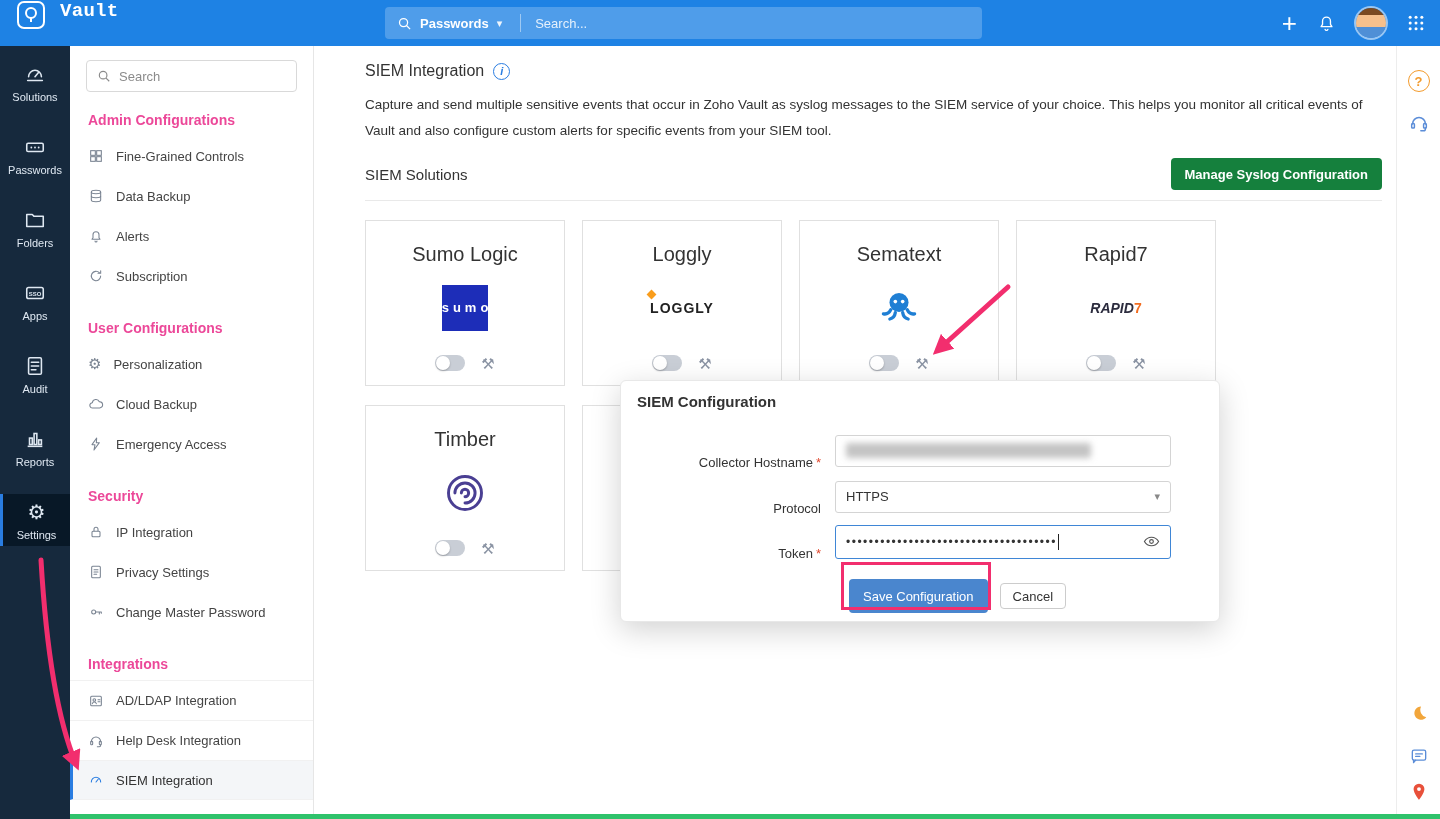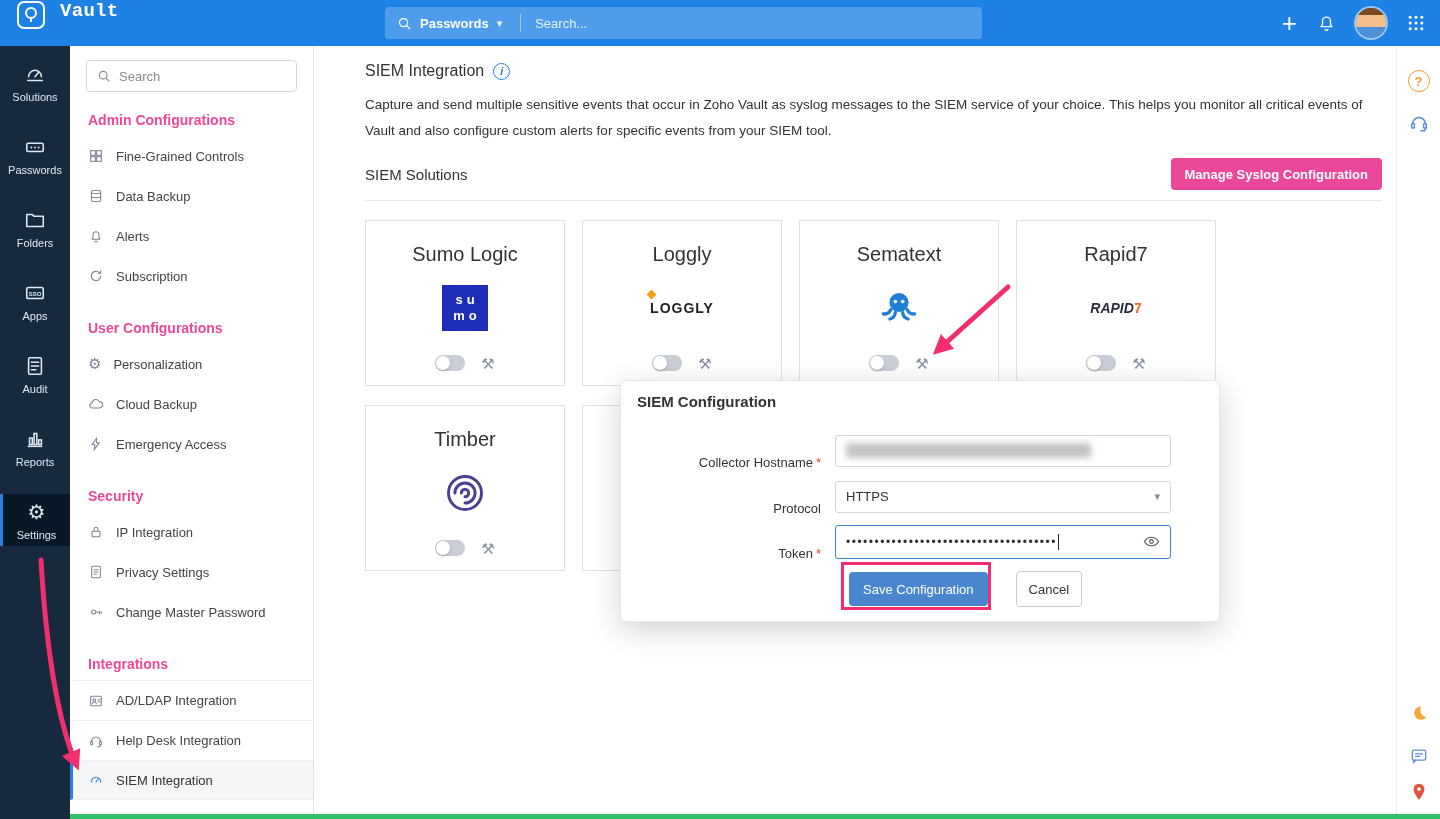--- a/index.html
+++ b/index.html
@@ -44,53 +44,53 @@
   .snav-item.active .sicon { color:#2a7de1; }
 
   
   .main { position:absolute; left:350px; top:46px; right:44px; bottom:5px; background:#fff; }
   .page-title-row { position:absolute; left:15px; top:16px; display:flex; align-items:center; gap:9px; }
   .page-title { font-size:16px; font-weight:500; color:#333; }
   .info-badge { width:17px; height:17px; border-radius:50%; border:1.5px solid #2a7de1; color:#2a7de1; font-size:11px; font-style:italic; font-weight:bold; display:flex; align-items:center; justify-content:center; cursor:pointer; }
   .description { position:absolute; left:15px; top:46px; right:16px; font-size:13.5px; color:#333; line-height:26px; }
   .solutions-row { position:absolute; left:15px; top:112px; right:14px; height:32px; display:flex; align-items:center; justify-content:space-between;gap:20px; }
   .solutions-title { font-size:15px; font-weight:500; color:#333; }
-  .manage-btn { background:#ec4899; color:#fff; font-size:13px; font-weight:bold; border:none; border-radius:4px; padding:0 14px; height:32px; cursor:pointer; }
+  .manage-btn { background:#15803d; color:#fff; font-size:13px; font-weight:bold; border:none; border-radius:4px; padding:0 14px; height:32px; cursor:pointer; }
   .content-divider { position:absolute; left:15px; right:14px; top:154px; border-bottom:1px solid #e9e9e9; }
   .cards { position:absolute; left:15px; top:174px; right:14px; height:380px; }
   .card { position:absolute; width:200px; height:166px; border:1px solid #e0e0e0; background:#fff; }
   .card-name { text-align:center; margin-top:22px; font-size:20px; color:#333; }
   .logo-zone { height:64px; margin-top:10px; display:flex; align-items:center; justify-content:center; }
   .card-controls { position:absolute; bottom:14px; left:0; right:0; display:flex; align-items:center; justify-content:center; gap:16px; }
   .toggle { width:30px; height:16px; background:#c9ced6; border-radius:9px; position:relative; cursor:pointer; }
   .toggle::after { content:""; position:absolute; left:1px; top:1px; width:14px; height:14px; border-radius:50%; background:#fff; box-shadow:0 1px 2px rgba(0,0,0,.25); }
   .wrench { color:#8a93a3; font-size:15px; line-height:1; cursor:pointer; }
-  .sumo-square { width:46px; height:46px; background:#1d2db8; color:#fff; display:flex; flex-direction:column; align-items:center; justify-content:center; font-size:13px; font-weight:bold; letter-spacing:4px; line-height:1.2; padding-left:4px; }
+  .sumo-square { width:46px; height:46px; background:#1d2db8; color:#fff; display:flex; flex-direction:row; align-items:center; justify-content:center; font-size:13px; font-weight:bold; letter-spacing:4px; line-height:1.2; padding-left:4px; }
   .loggly-logo { position:relative; font-weight:800; font-size:14px; letter-spacing:1px; color:#222; }
   .loggly-mark { position:absolute; left:-2px; top:-9px; width:7px; height:7px; background:#f99d1c; transform:rotate(45deg); }
   .rapid7-logo { font-weight:800; font-size:14px; font-style:italic; color:#2c2c3e; }
   .rapid7-logo .seven { color:#f26d21; font-style:normal; }
 
   
   .modal { position:absolute; left:620px; top:380px; width:600px; height:242px; background:#fff; border:1px solid #e8e8e8; border-radius:6px; box-shadow:0 8px 30px rgba(0,0,0,.18); z-index:20; }
   .modal-title { position:absolute; left:16px; top:12px; font-size:15px; font-weight:bold; color:#333; }
   .form-row { position:absolute; left:0; display:flex; align-items:center; width:100%; }
   .form-label { width:214px; text-align:right; padding-right:14px; font-size:13px; color:#333;margin-top:24px; }
   .req { color:#e0482e; margin-left:3px; }
   .field { width:336px; height:32px; border:1px solid #d4d4d4; border-radius:3px; background:#fff; display:flex; align-items:center; padding:0 10px; font-size:13px; color:#333; position:relative; }
   .field.blurred .blur-bar { width:245px; height:15px; background:#c4c4c4; border-radius:2px; filter:blur(3px); }
   .field.select { justify-content:space-between; cursor:pointer; }
   .field.select .sel-caret { color:#888; font-size:11px; }
   .field.token { border-color:#3f86d6; height:34px; }
   .token-dots { font-size:12px; letter-spacing:1.5px; color:#333; white-space:nowrap; overflow:hidden; max-width:278px; }
   .text-cursor { width:1px; height:16px; background:#222; margin-left:1px; }
   .eye { margin-left:auto; color:#555; cursor:pointer; }
-  .modal-actions { position:absolute; left:228px; top:190px; display:flex; align-items:center; gap:28px; }
+  .modal-actions { position:absolute; left:228px; top:198px; display:flex; align-items:center; gap:12px; }
   .save-btn { background:#4a86ce; color:#fff; border:none; border-radius:4px; height:34px; padding:0 14px; font-size:13px; cursor:pointer; }
-  .cancel-btn { background:#fff; color:#333; border:1px solid #ccc; border-radius:4px; height:36px; padding:0 12px; font-size:13px; cursor:pointer; }
+  .cancel-btn { background:#fff; color:#333; border:1px solid #ccc; border-radius:4px; height:26px; padding:0 12px; font-size:13px; cursor:pointer; }
   .save-annotation { position:absolute; left:220px; top:181px; width:150px; height:48px; border:3px solid #f22e6e; z-index:5; pointer-events:none; }
 
   
   .right-rail { position:absolute; right:0; top:46px; width:44px; bottom:5px; background:#fff; border-left:1px solid #ededed; z-index:6; }
   .rail-icon { position:absolute; left:50%; transform:translateX(-50%); cursor:pointer; }
   .help-badge { width:22px; height:22px; border:1.5px solid #f39b2d; border-radius:50%; color:#f39b2d; font-size:13px; font-weight:bold; display:flex; align-items:center; justify-content:center; }
 
   
   .annotations { position:absolute; inset:0; z-index:40; pointer-events:none; }
   .bottom-strip { position:absolute; left:70px; right:0; bottom:0; height:5px; background:#2fc26b; z-index:50; }

